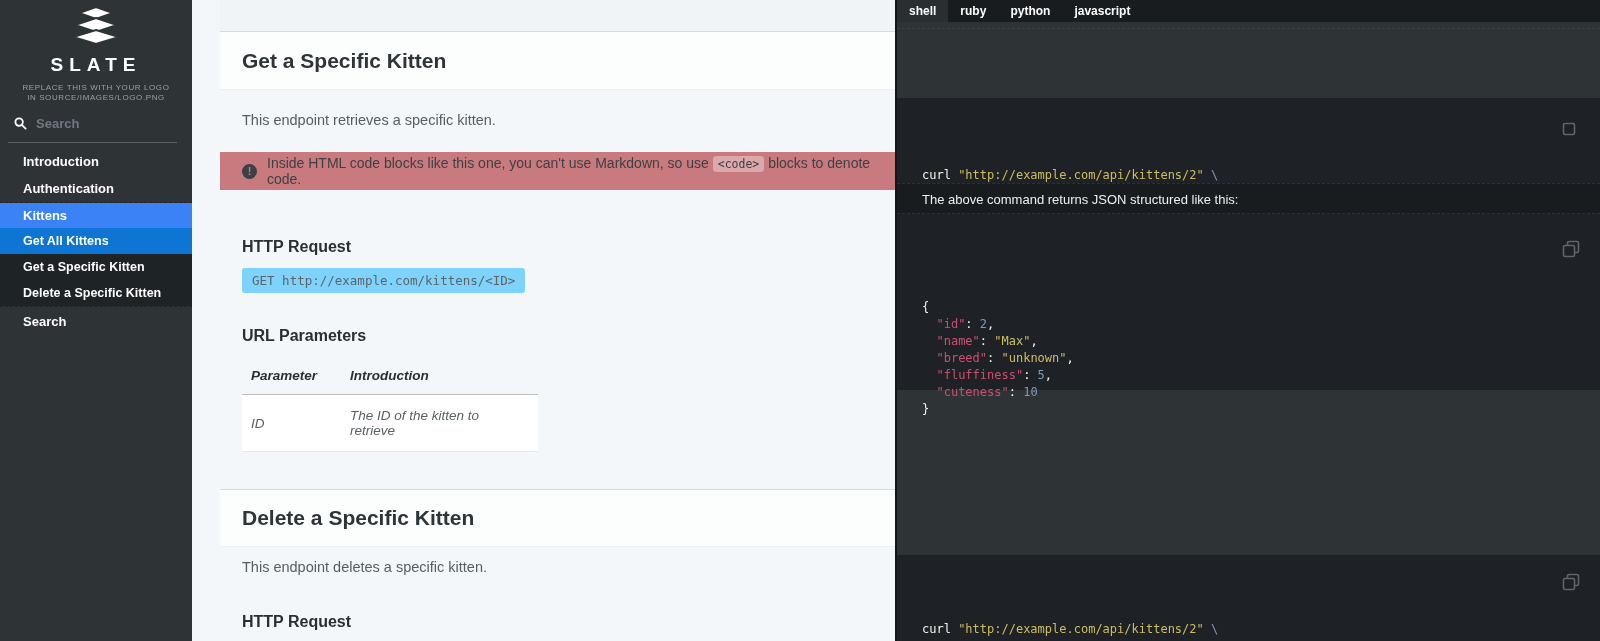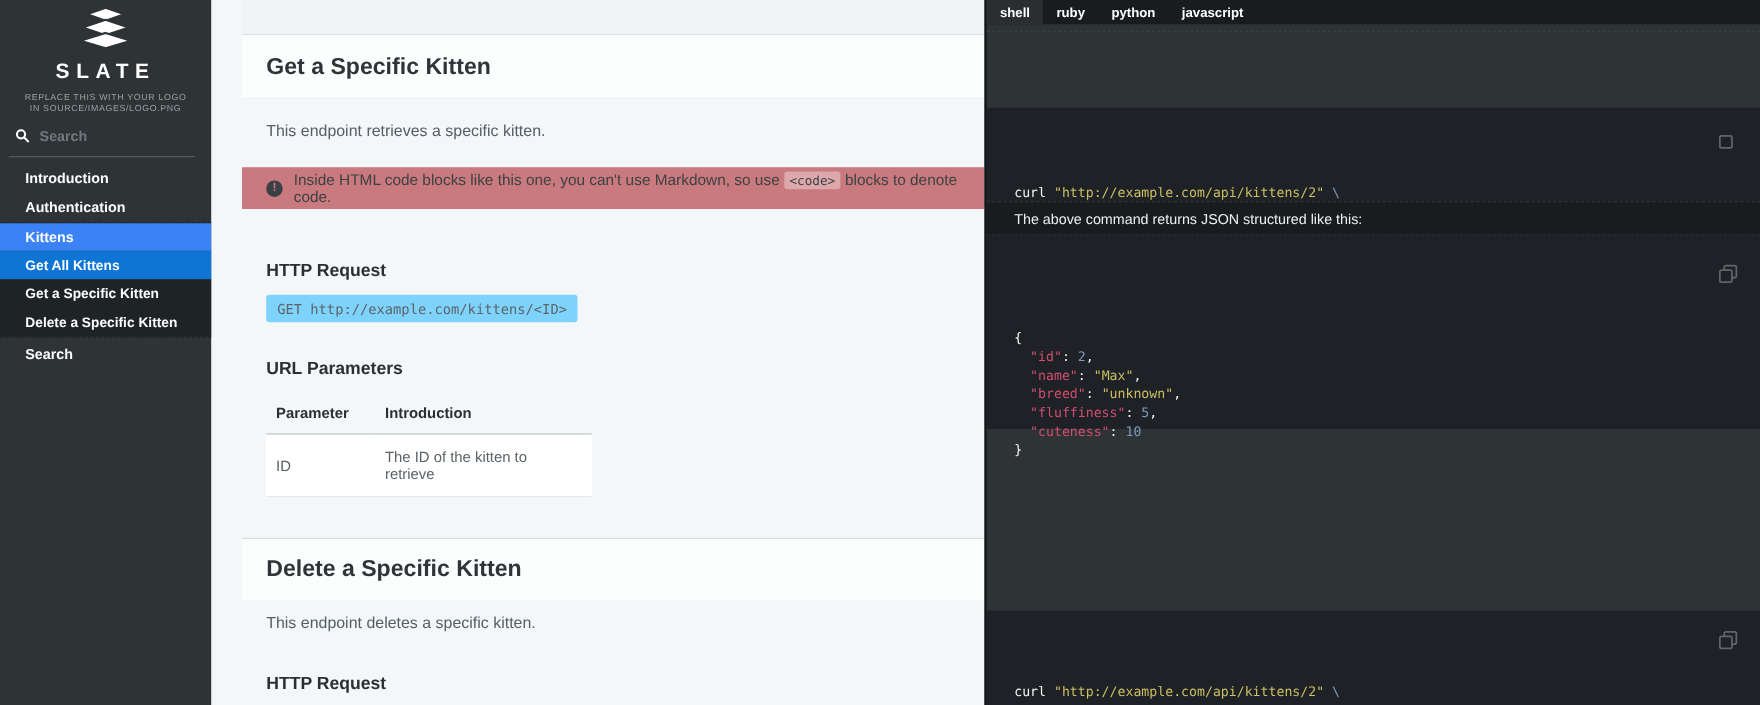--- a/index.html
+++ b/index.html
@@ -31,21 +31,21 @@
   .m-desc{margin:22px 22px 0;font-size:14.5px;color:#555E63;}
   .warning{margin-top:24px;background:#C97A7E;height:38px;display:flex;align-items:center;padding:0 22px;gap:10px;font-size:14px;color:#3D4144;}
   .warn-icon{flex:0 0 15px;width:15px;height:15px;border-radius:50%;background:#3A4045;color:#C97A7E;
     font-size:11px;font-weight:bold;display:flex;align-items:center;justify-content:center;line-height:1;}
   .inline-code{font-family:"DejaVu Sans Mono",monospace;font-size:11.5px;background:rgba(255,255,255,.35);
     border-radius:3px;padding:1px 5px;color:#3D4144;}
   .h2{margin:48px 22px 0;font-size:16px;font-weight:bold;color:#2A2F33;}
   .h2.url-params{margin-top:34px;}
   .code-chip{display:inline-block;margin:12px 22px 0;background:#7dd3fc;border-radius:3px;padding:5px 10px;
     font-family:"DejaVu Sans Mono",monospace;font-size:12.5px;color:#5E6468;}
-  table.params{margin:14px 22px 0;border-collapse:collapse;font-size:13.5px;}
+  table.params{margin:14px 22px 0;border-collapse:collapse;font-size:13.5px;font-style:italic;}
   table.params th{text-align:left;padding:9px 12px 11px 9px;color:#2A2F33;border-bottom:1px solid #BCC0C2;}
   table.params th.col-param{width:78px;}
   table.params th.col-desc{width:176px;}
   table.params td{background:#fff;padding:13px 12px 13px 9px;color:#5A6266;border-bottom:1px solid #E4E8EA;margin-top:24px;}
   .section2{position:absolute;top:489px;left:0;right:0;}
   .section2 .h1-band{border-top:1px solid #D7DCDE;}
   .section2 .m-desc{margin-top:12px;}
   .section2 .h2{margin-top:38px;}
   
   .rightpanel{position:absolute;left:895px;top:0;width:705px;height:641px;background:#2E3336;

